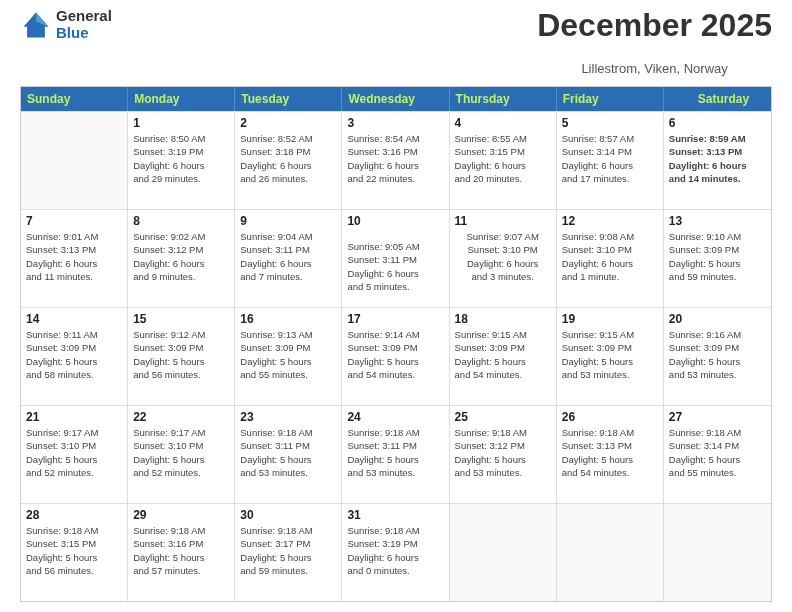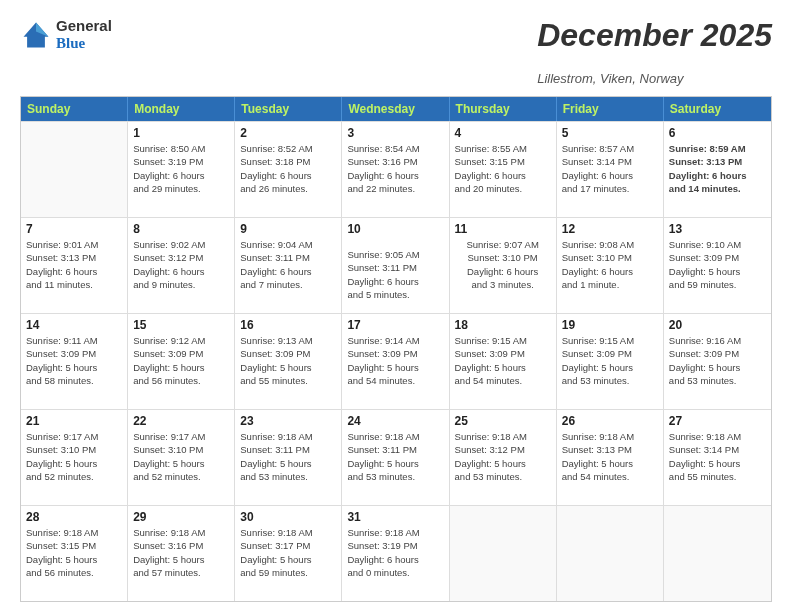--- a/index.html
+++ b/index.html
@@ -6,21 +6,21 @@
     body {
       width: 792px;
       height: 612px;
       font-family: Arial, sans-serif;
       background: #fff;
       overflow: hidden;
     }
     .page {
       width: 792px;
       height: 612px;
-      padding: 18px 20px 10px 20px;
+      padding: 8px 20px 10px 20px;
       display: flex;
       flex-direction: column;
     }
     .header {
       display: flex;
       justify-content: space-between;
       align-items: flex-start;
       margin-bottom: 10px;
     }
     .logo {
@@ -35,29 +35,27 @@
     }
     .logo-general {
       font-size: 15px;
       font-weight: bold;
       color: #333;
     }
     .logo-blue {
       font-size: 15px;
       font-weight: bold;
       color: #1a6bbf;
-      font-family: Liberation Serif, serif;
     }
     .logo-icon {
       width: 32px;
       height: 32px;
     }
     .title-area {
-      text-align: left;
-      font-style: italic;
+      text-align: center;
     }
     .month-title {
       font-size: 32px;
       font-weight: bold;
       color: #333;
       line-height: 1.1;
     }
     .location {
       font-size: 13px;
       color: #555;
@@ -77,20 +75,21 @@
     .cal-header-cell {
       color: #bef264;
       font-size: 12px;
       font-weight: bold;
       padding: 5px 6px;
       text-align: left;
       border-right: 1px solid #4a8fd5;
     }
     .cal-header-cell:last-child {
       border-right: none;
+      margin-left: 28px;
     }
     .cal-body {
       display: flex;
       flex-direction: column;
       flex: 1;
     }
     .cal-row {
       display: grid;
       grid-template-columns: repeat(7, 1fr);
       flex: 1;

